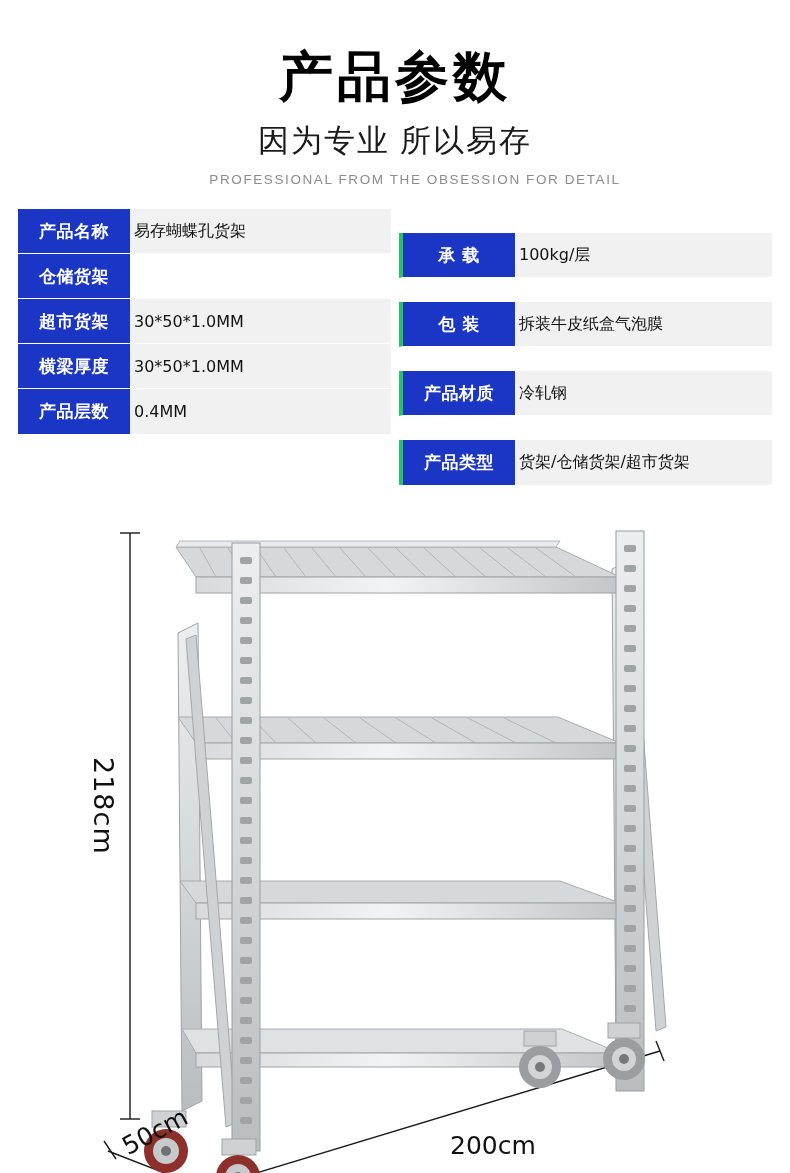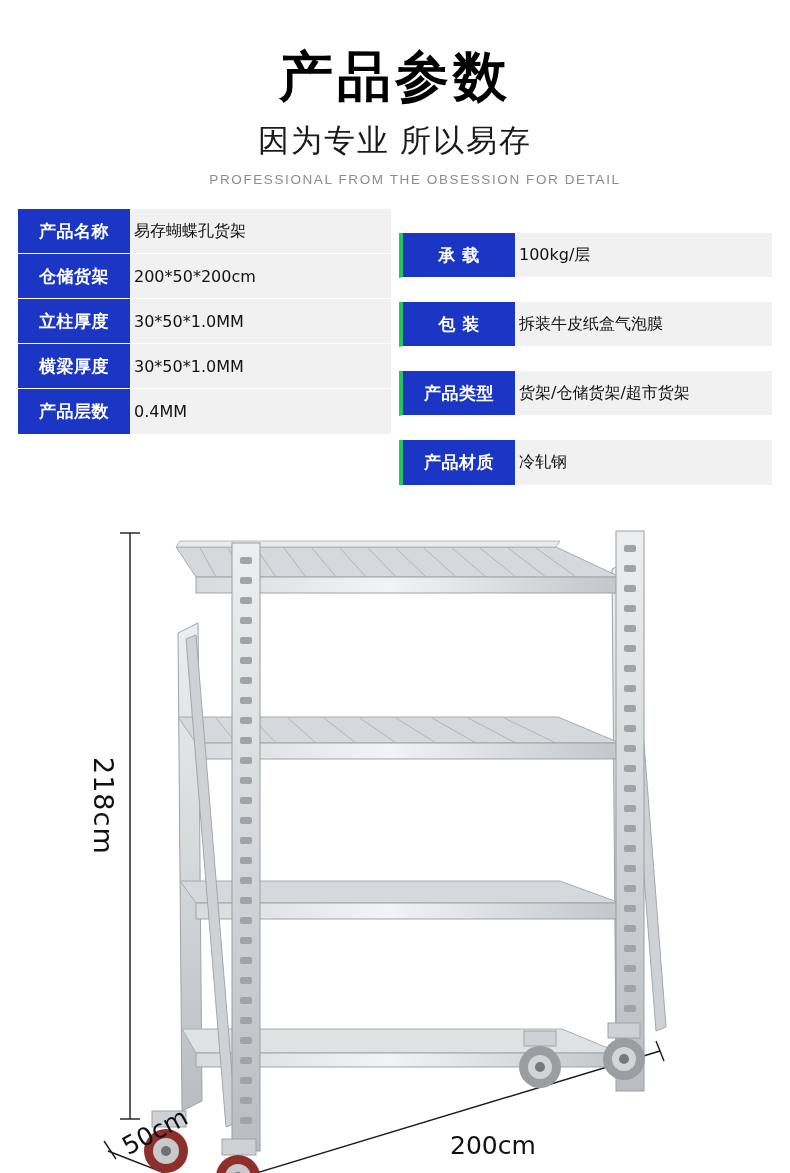--- a/index.html
+++ b/index.html
@@ -130,24 +130,23 @@
 </div>
 
 <div class="spec-wrap">
   <div class="spec-col col-left">
     <div class="spec-row">
       <div class="spec-label">产品名称</div>
       <div class="spec-value">易存蝴蝶孔货架</div>
     </div>
     <div class="spec-row">
       <div class="spec-label">仓储货架</div>
-      <div class="spec-value">200*50*200cm</div>
-    </div>
-    <div class="spec-row">
-      <div class="spec-label">立柱厚度</div>
+    </div>
+    <div class="spec-row">
+      <div class="spec-label">超市货架</div>
       <div class="spec-value">30*50*1.0MM</div>
     </div>
     <div class="spec-row">
       <div class="spec-label">横梁厚度</div>
       <div class="spec-value">30*50*1.0MM</div>
     </div>
     <div class="spec-row">
       <div class="spec-label">产品层数</div>
       <div class="spec-value">0.4MM</div>
     </div>
@@ -156,26 +155,26 @@
   <div class="spec-col col-right">
     <div class="spec-row">
       <div class="spec-label">承  载</div>
       <div class="spec-value">100kg/层</div>
     </div>
     <div class="spec-row">
       <div class="spec-label">包  装</div>
       <div class="spec-value">拆装牛皮纸盒气泡膜</div>
     </div>
     <div class="spec-row">
+      <div class="spec-label">产品材质</div>
+      <div class="spec-value">冷轧钢</div>
+    </div>
+    <div class="spec-row">
       <div class="spec-label">产品类型</div>
       <div class="spec-value">货架/仓储货架/超市货架</div>
-    </div>
-    <div class="spec-row">
-      <div class="spec-label">产品材质</div>
-      <div class="spec-value">冷轧钢</div>
     </div>
   </div>
 </div>
 
 <div class="product-area">
 
   <svg class="product-svg" width="790" height="690" viewBox="0 0 790 690">
     <defs>
       <linearGradient id="metal" x1="0" y1="0" x2="1" y2="0">
         <stop offset="0" stop-color="#d8dadc"></stop>

